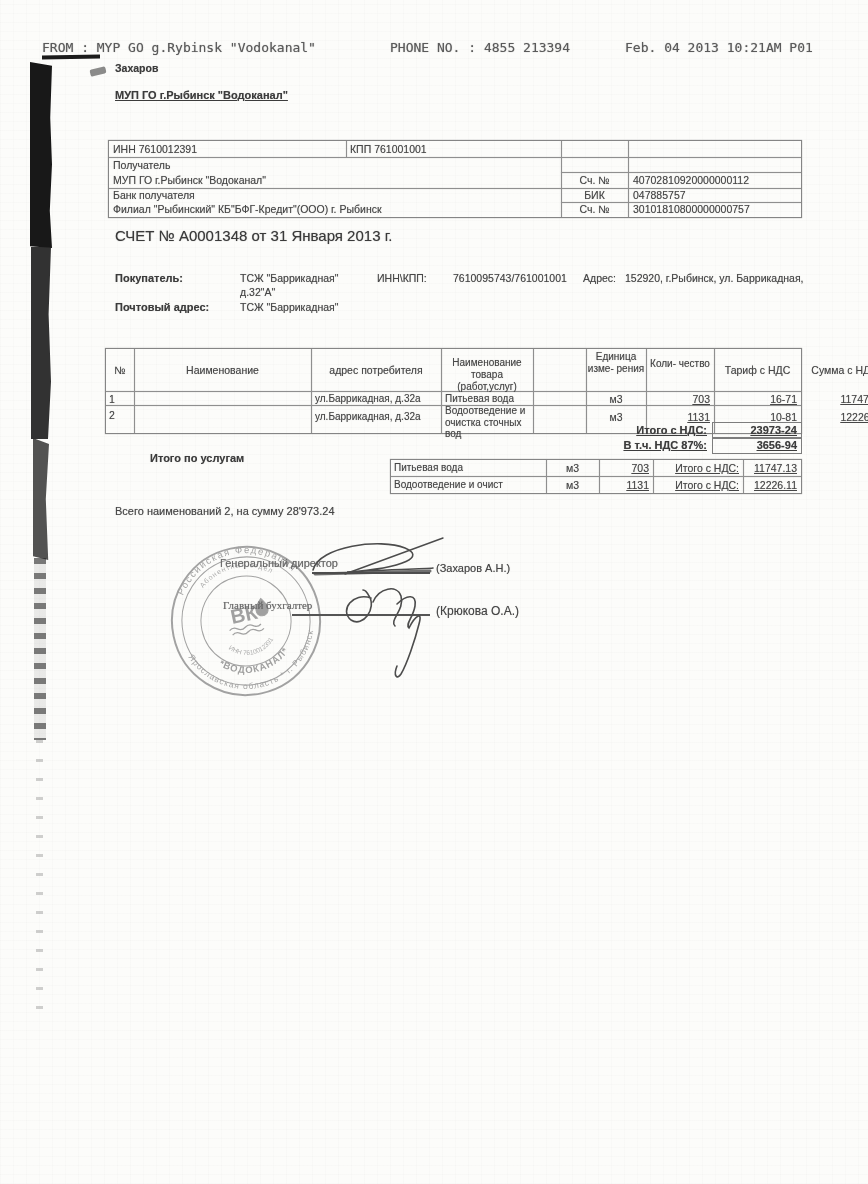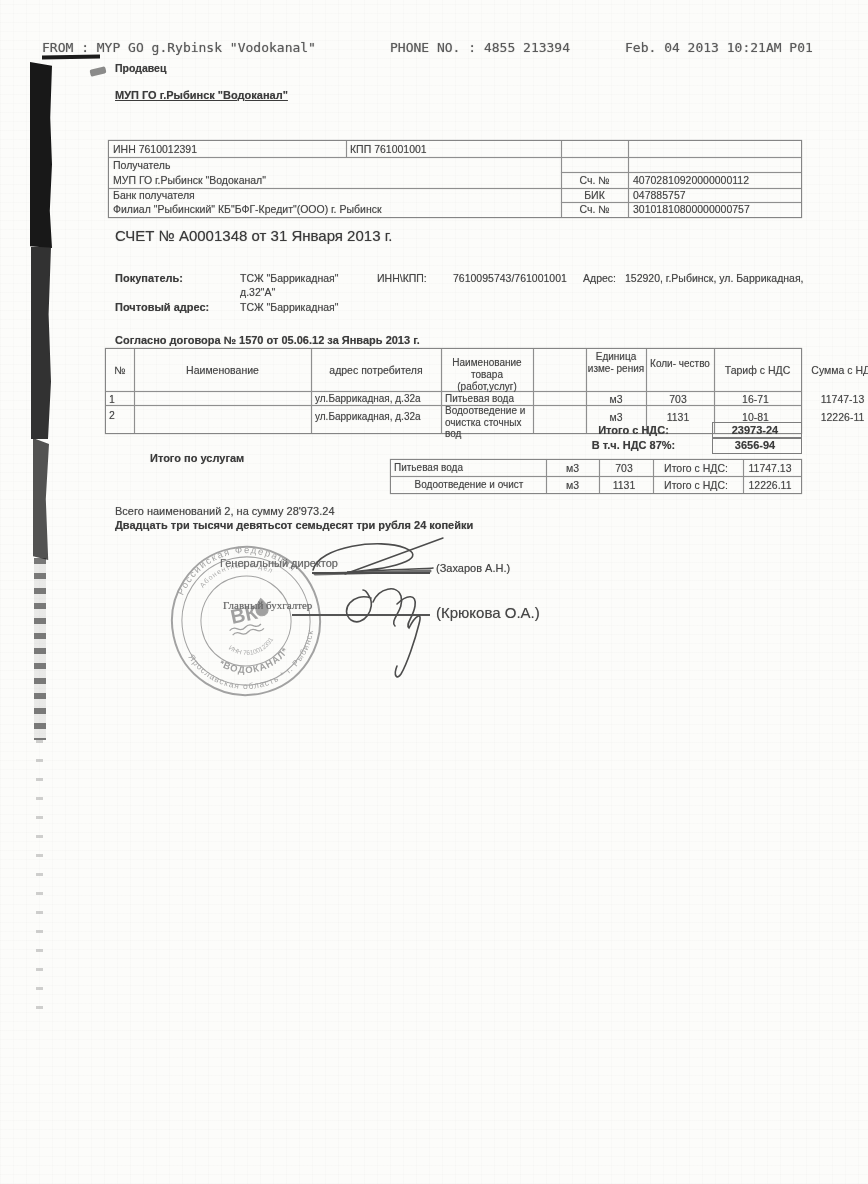--- a/index.html
+++ b/index.html
@@ -18,21 +18,21 @@
   .t{font-size:10.5px;line-height:1.25;text-shadow:0 0 .7px rgba(70,70,70,.55);white-space:nowrap;}
   .b{font-weight:bold;color:#3c3c3c;}
   .big{font-size:15px;font-weight:normal;color:#3a3a3a;}
   .u{text-decoration:underline;}
   .vline{position:absolute;width:1px;background:#8f8f8f;box-shadow:0 0 1px rgba(140,140,140,.8);}
   .hline{position:absolute;height:1px;background:#8f8f8f;box-shadow:0 0 1px rgba(140,140,140,.8);}
   .boxed{position:absolute;border:1px solid #7d7d7d;}
   .tablebox{position:absolute;border:1px solid #858585;box-shadow:0 0 1px rgba(120,120,120,.7);}
   .cell{position:absolute;font-size:10.5px;line-height:1.2;text-shadow:0 0 .7px rgba(70,70,70,.5);}
   .ctr{text-align:center;}
-  .rt{text-align:center;}
+  .rt{text-align:right;text-decoration:underline;}
   .wrap{white-space:normal;}
   .barseg{position:absolute;}
   .smudge{position:absolute;background:rgba(45,45,45,.55);transform:rotate(-14deg);border-radius:2px;}
   svg text{font-family:"Liberation Sans",sans-serif;}
 </style>
 </head>
 <body>
 
 <div id="page">
 
@@ -41,21 +41,21 @@
   <div class="abs fax" style="left:625px;top:40px;">Feb. 04 2013 10:21AM  P01</div>
 
   <div class="barseg" style="left:42px;top:55px;width:58px;height:4px;background:#1c1c1c;transform:rotate(-1deg);"></div>
   <div class="barseg" style="left:30px;top:62px;width:22px;height:186px;background:#181818;clip-path:polygon(0 0,100% 2%,92% 30%,100% 55%,90% 80%,100% 100%,0 99%);"></div>
   <div class="barseg" style="left:31px;top:247px;width:20px;height:192px;background:#212121;opacity:.92;clip-path:polygon(0 0,100% 0,88% 35%,100% 70%,85% 100%,0 100%);"></div>
   <div class="barseg" style="left:33px;top:438px;width:16px;height:122px;background:#2d2d2d;opacity:.82;clip-path:polygon(0 0,100% 5%,80% 50%,95% 100%,0 97%);"></div>
   <div class="barseg" style="left:34px;top:558px;width:12px;height:182px;background:repeating-linear-gradient(180deg, rgba(32,32,32,.85) 0 6px, rgba(32,32,32,.12) 6px 15px);opacity:.7;"></div>
   <div class="barseg" style="left:36px;top:740px;width:7px;height:270px;background:repeating-linear-gradient(180deg, rgba(45,45,45,.55) 0 3px, transparent 3px 19px);opacity:.4;"></div>
   <div class="smudge" style="left:90px;top:68px;width:16px;height:7px;"></div>
 
-  <div class="abs t b" style="left:115px;top:62px;">Продавец</div>
+  <div class="abs t b" style="left:115px;top:62px;">Захаров</div>
   <div class="abs t b u" style="left:115px;top:89px;font-size:11px;">МУП  ГО г.Рыбинск  "Водоканал"</div>
 
   <div class="tablebox" style="left:108px;top:140px;width:692px;height:76px;">
     <div class="vline" style="left:237px;top:0;height:16px;"></div>
     <div class="vline" style="left:452px;top:0;height:76px;"></div>
     <div class="vline" style="left:519px;top:0;height:76px;"></div>
     <div class="hline" style="left:0;top:16px;width:692px;"></div>
     <div class="hline" style="left:452px;top:31px;width:240px;"></div>
     <div class="hline" style="left:0;top:47px;width:692px;"></div>
     <div class="hline" style="left:452px;top:61px;width:240px;"></div>
@@ -79,21 +79,20 @@
   <div class="abs t b" style="left:115px;top:272px;font-size:11px;">Покупатель:</div>
   <div class="abs t" style="left:240px;top:272px;">ТСЖ "Баррикадная"</div>
   <div class="abs t" style="left:377px;top:272px;">ИНН\КПП:</div>
   <div class="abs t" style="left:453px;top:272px;text-align:right;">7610095743/761001001</div>
   <div class="abs t" style="left:583px;top:272px;">Адрес:</div>
   <div class="abs t" style="left:625px;top:272px;">152920, г.Рыбинск, ул. Баррикадная,</div>
   <div class="abs t" style="left:240px;top:286px;">д.32"А"</div>
   <div class="abs t b" style="left:115px;top:301px;font-size:11px;">Почтовый адрес:</div>
   <div class="abs t" style="left:240px;top:301px;">ТСЖ "Баррикадная"</div>
 
-  <div class="abs t b" style="left:115px;top:334px;font-size:11px;">Согласно договора № 1570    от 05.06.12 за Январь 2013 г.</div>
 
   <div class="tablebox" style="left:105px;top:348px;width:695px;height:84px;">
     <div class="vline" style="left:28px;top:0;height:84px;"></div>
     <div class="vline" style="left:205px;top:0;height:84px;"></div>
     <div class="vline" style="left:335px;top:0;height:84px;"></div>
     <div class="vline" style="left:427px;top:0;height:84px;"></div>
     <div class="vline" style="left:480px;top:0;height:84px;"></div>
     <div class="vline" style="left:540px;top:0;height:84px;"></div>
     <div class="vline" style="left:608px;top:0;height:84px;"></div>
     <div class="hline" style="left:0;top:42px;width:695px;"></div>
@@ -142,29 +141,28 @@
     <div class="vline" style="left:262px;top:0;height:33px;"></div>
     <div class="vline" style="left:352px;top:0;height:33px;"></div>
     <div class="hline" style="left:0;top:16px;width:410px;"></div>
 
     <div class="cell" style="left:3px;top:2px;width:150px;overflow:hidden;font-size:10px;">Питьевая вода</div>
     <div class="cell ctr" style="left:155px;top:2px;width:53px;">м3</div>
     <div class="cell rt" style="left:208px;top:2px;width:50px;">703</div>
     <div class="cell rt" style="left:262px;top:2px;width:86px;">Итого с НДС:</div>
     <div class="cell rt" style="left:352px;top:2px;width:54px;">11747.13</div>
 
-    <div class="cell" style="left:3px;top:19px;width:150px;overflow:hidden;font-size:10px;text-align:center;">Водоотведение и очист</div>
+    <div class="cell" style="left:3px;top:19px;width:150px;overflow:hidden;font-size:10px;">Водоотведение и очист</div>
     <div class="cell ctr" style="left:155px;top:19px;width:53px;">м3</div>
     <div class="cell rt" style="left:208px;top:19px;width:50px;">1131</div>
     <div class="cell rt" style="left:262px;top:19px;width:86px;">Итого с НДС:</div>
     <div class="cell rt" style="left:352px;top:19px;width:54px;">12226.11</div>
   </div>
 
   <div class="abs t" style="left:115px;top:505px;font-size:11px;">Всего наименований 2, на сумму 28'973.24</div>
-  <div class="abs t b" style="left:115px;top:519px;font-size:11px;">Двадцать три тысячи девятьсот семьдесят три рубля 24 копейки</div>
 
   <svg class="abs" style="left:166px;top:541px;opacity:.82;" width="160" height="160" viewBox="0 0 160 160">
     <g transform="rotate(-12 80 80)" stroke="#8f8f8f" fill="none">
       <circle cx="80" cy="80" r="74" stroke-width="2"></circle>
       <circle cx="80" cy="80" r="64" stroke-width="1"></circle>
       <circle cx="80" cy="80" r="45" stroke-width="1"></circle>
       <defs>
         <path id="arcTop" d="M 12,80 A 68,68 0 0 1 148,80"></path>
         <path id="arcBottom" d="M 12,80 A 68,68 0 0 0 148,80"></path>
         <path id="arcDept" d="M 26,80 A 54,54 0 0 1 134,80"></path>
@@ -192,21 +190,21 @@
       <path d="M 64,91 q 4,-3 8,0 q 4,3 8,0 q 4,-3 8,0 q 4,3 8,0" stroke-width="1.3"></path>
     </g>
   </svg>
 
   <div class="abs t" style="left:220px;top:557px;font-size:11px;color:#6a6a6a;">Генеральный директор</div>
   <div class="abs" style="left:312px;top:572px;width:118px;height:2px;background:#4f4f4f;"></div>
   <div class="abs t" style="left:436px;top:562px;font-size:11px;">(Захаров А.Н.)</div>
 
   <div class="abs t" style="left:223px;top:599px;font-size:11px;color:#6a6a6a;font-family:Liberation Serif, serif;">Главный бухгалтер</div>
   <div class="abs" style="left:292px;top:614px;width:138px;height:1.5px;background:#555;"></div>
-  <div class="abs t" style="left:436px;top:604px;font-size:15px;">(Крюкова О.А.)</div>
+  <div class="abs t" style="left:436px;top:604px;font-size:12px;">(Крюкова О.А.)</div>
 
   <svg class="abs" style="left:285px;top:532px;" width="250" height="160" viewBox="0 0 250 160">
     <g fill="none" stroke="#4c4c4c" stroke-linecap="round">
       <path d="M 28,38 C 34,14 96,6 120,16 C 140,24 122,36 62,40 C 92,38 140,37 148,36" stroke-width="1.6"></path>
       <path d="M 158,6 L 60,42" stroke-width="1.4"></path>
       <path d="M 30,42 L 145,39" stroke-width="3" opacity=".8"></path>
       <path d="M 86,66 C 68,60 54,78 66,88 C 78,96 92,76 84,64 C 82,60 80,58 78,58" stroke-width="1.6"></path>
       <path d="M 88,70 C 94,56 112,52 116,64 C 120,78 104,88 110,94" stroke-width="1.6"></path>
       <path d="M 112,72 C 122,62 132,62 130,74 C 128,86 120,92 124,96 C 130,84 138,78 134,92 C 130,108 122,132 116,142 C 112,148 108,144 112,134" stroke-width="1.6"></path>
     </g>

